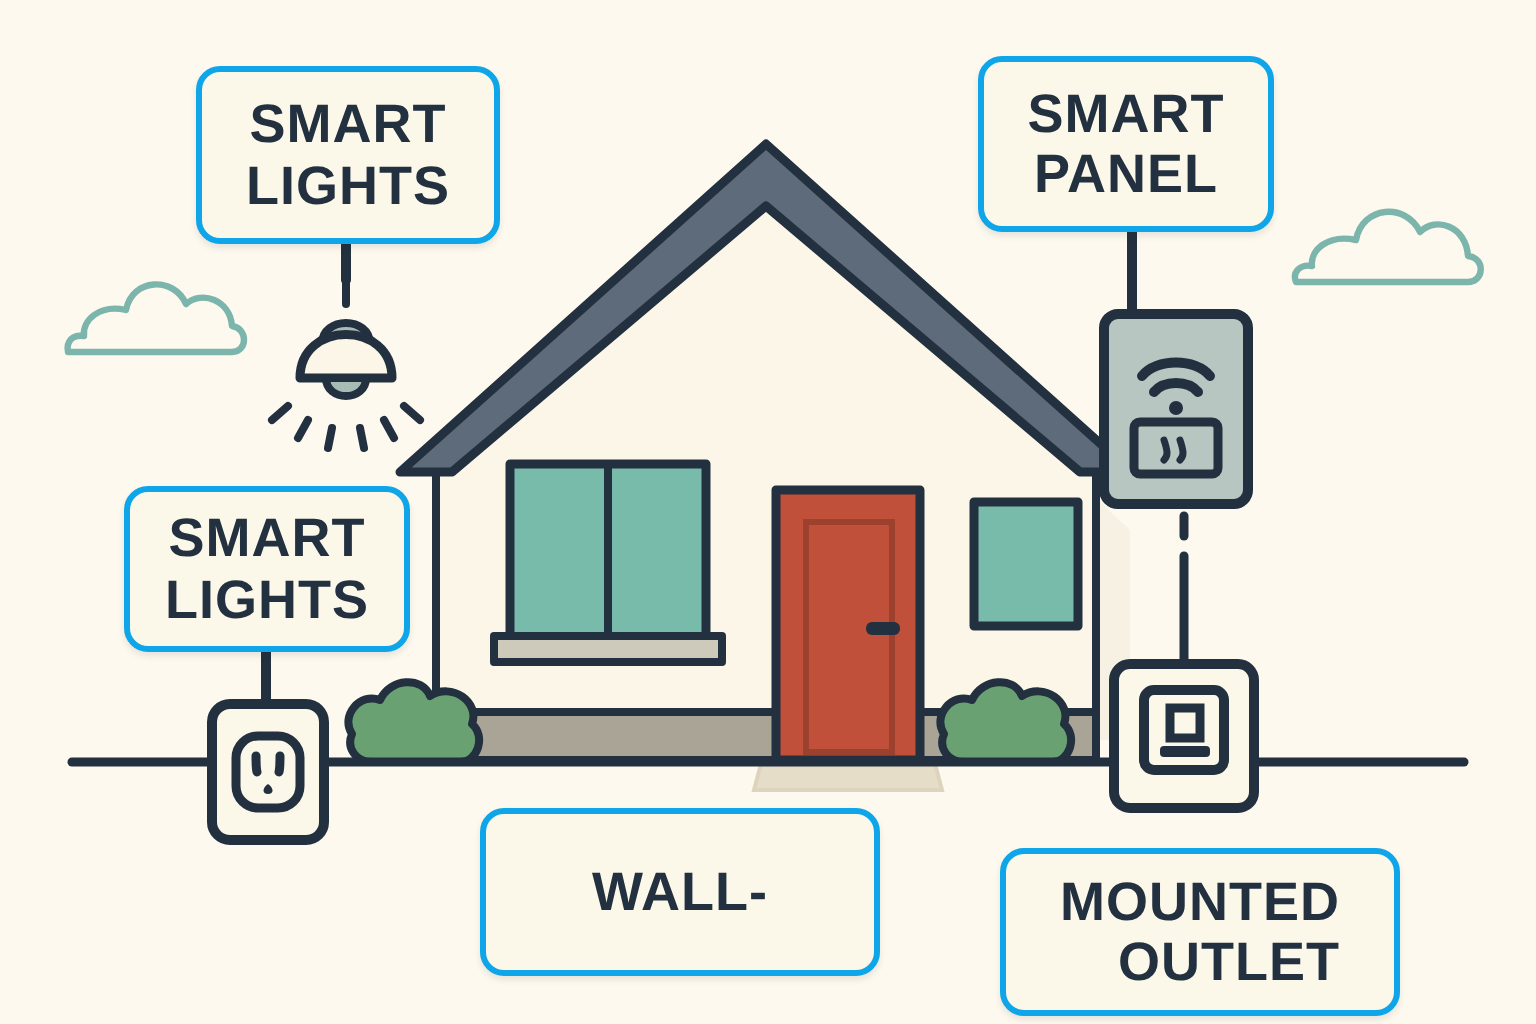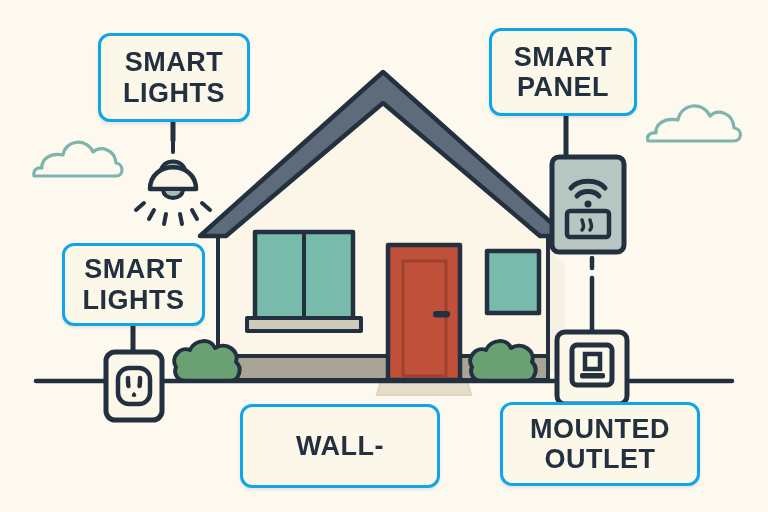--- a/index.html
+++ b/index.html
@@ -43,21 +43,21 @@
     z-index: 40;
   }
   .label-box span {
     display: block;
     padding: 0 6px;
   }
   #lbl-smart-lights { left: 98px; top: 33px; width: 152px; height: 89px; }
   #lbl-smart-panel  { left: 489px; top: 28px; width: 148px; height: 88px; }
   #lbl-smart-outlet { left: 62px; top: 243px; width: 143px; height: 83px; }
   #lbl-wall-outent  { left: 240px; top: 404px; width: 200px; height: 84px; }
-  #lbl-mounted-ctrl { left: 500px; top: 402px; width: 200px; height: 84px; }
+  #lbl-mounted-ctrl { left: 500px; top: 424px; width: 200px; height: 84px; text-align: right; }
 </style>
 </head>
 <body>
 
 <div id="scene">
 
   <svg class="layer" viewBox="0 0 768 512">
     <defs>
       <clipPath id="clipAll">
           <rect x="0" y="0" width="768" height="512"></rect>

